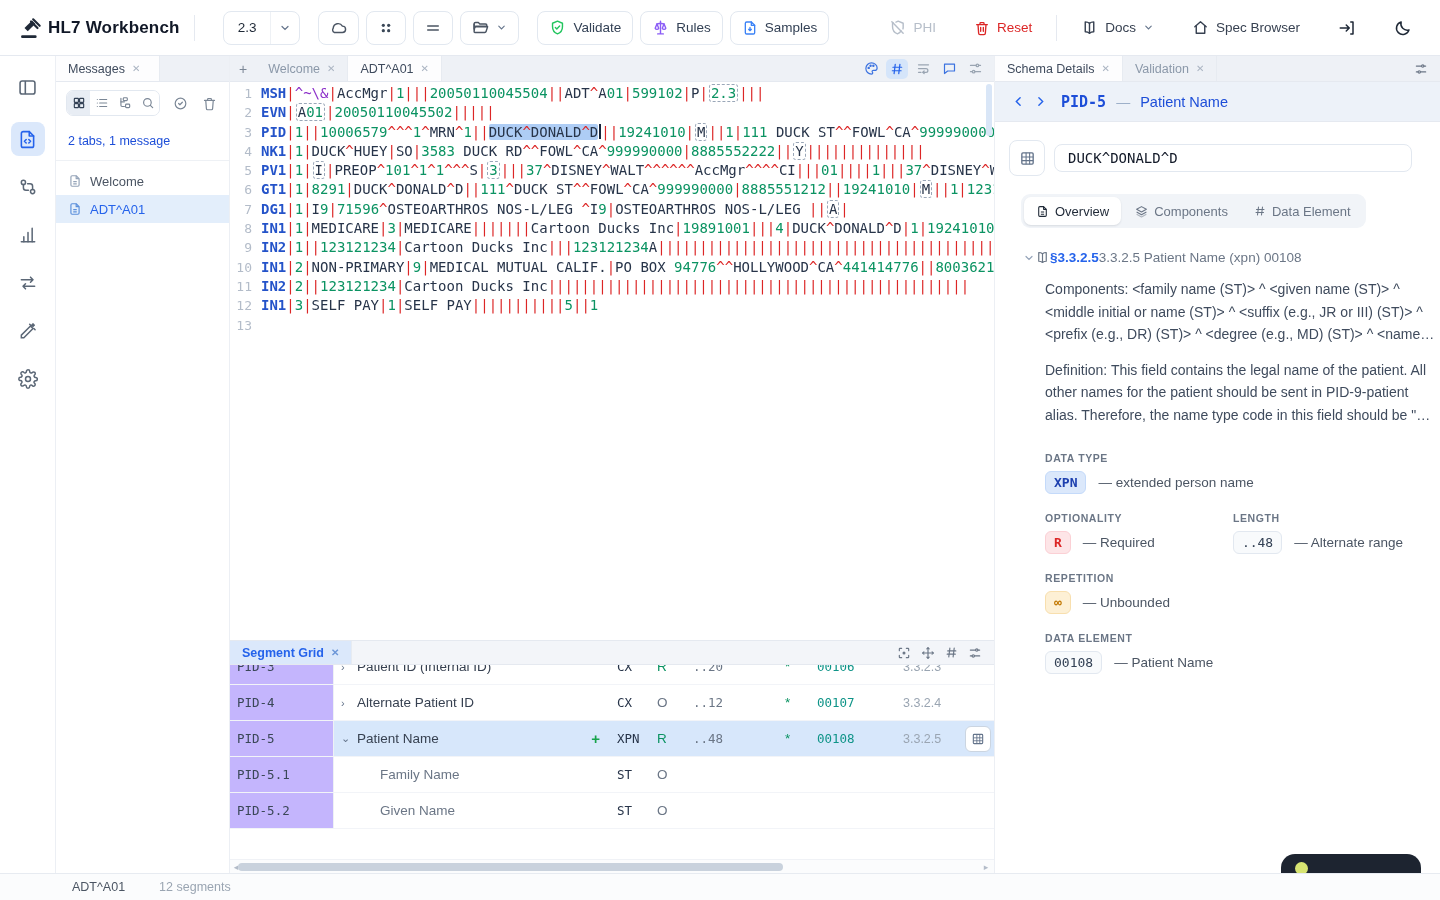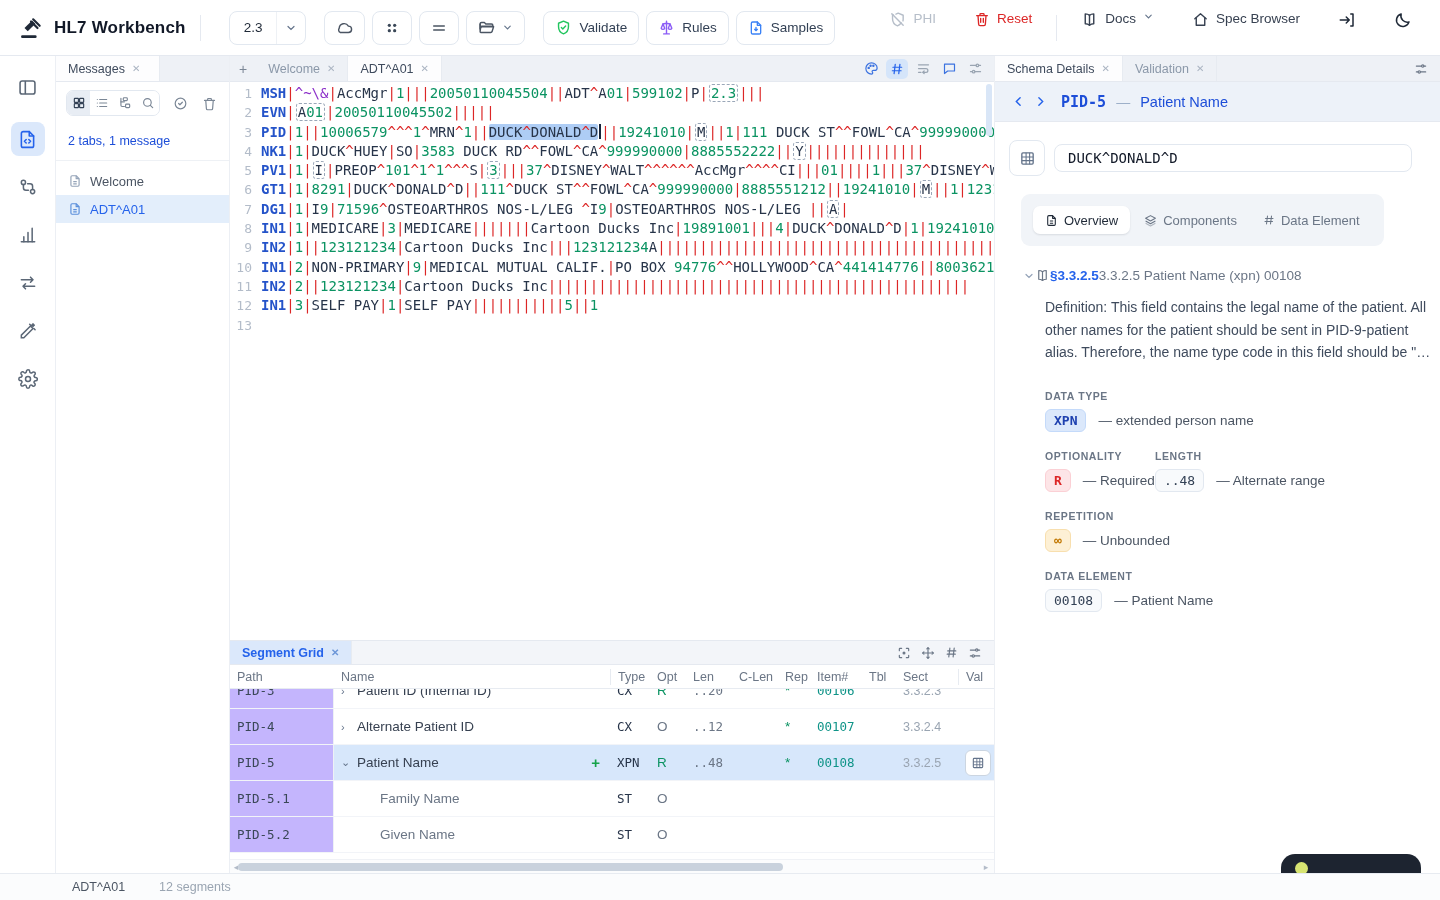--- a/index.html
+++ b/index.html
@@ -3,27 +3,27 @@
 <meta charset="utf-8">
 <style>
   * { margin:0; padding:0; box-sizing:border-box; }
   html,body { width:1440px; height:900px; overflow:hidden; background:#fff;
     font-family:"Liberation Sans", sans-serif; color:#1f2937; }
   svg { display:block; }
 
   
   .topbar { position:absolute; left:0; top:0; width:1440px; height:56px; background:#fff;
     border-bottom:1px solid #e5e9f0; display:flex; align-items:center; padding:0 18px; z-index:20; }
-  .brand { display:flex; align-items:center; gap:10px; }
+  .brand { display:flex; align-items:center; gap:4px; }
   .brand-title { font-size:17px; font-weight:bold; color:#111827; letter-spacing:.2px; }
   .tb-sep { width:1px; height:26px; background:#e5e9f0; margin:0 14px; }
   .tb-btn { display:flex; align-items:center; gap:7px; height:34px; padding:0 11px; border:1px solid #e2e8f0;
     border-radius:8px; background:#fff; font-size:13.5px; color:#334155; cursor:pointer; }
   .tb-btn + .tb-btn { margin-left:7px; }
-  .tb-ghost { display:flex; gap:7px; height:34px; padding:0 10px; border:none; background:transparent;
+  .tb-ghost { display:flex; align-items:center; gap:7px; height:34px; padding:0 10px; border:none; background:transparent;
     font-size:13.5px; color:#374151; cursor:pointer; border-radius:8px; }
   .ver-box { display:flex; align-items:stretch; border:1px solid #e2e8f0; border-radius:8px; height:34px; margin-left:14px; }
   .ver-val { display:flex; align-items:center; padding:0 14px; font-size:13.5px; color:#1f2937; }
   .ver-chev { display:flex; align-items:center; padding:0 8px; border-left:1px solid #eef1f5; color:#64748b; }
   .grp-gap { width:18px; }
   .right-zone { margin-left:auto; display:flex; align-items:center; }
   .phi { color:#b6bec9; }
   .reset { color:#dc2626; }
   .reset svg { color:#dc2626; }
 
@@ -122,38 +122,38 @@
   .rp-chev { width:22px; height:22px; display:flex; align-items:center; justify-content:center; color:#2563eb; cursor:pointer; }
   .rp-field { font-family:"DejaVu Sans Mono", monospace; font-size:15px; font-weight:bold; color:#1d4ed8; margin-left:10px; }
   .rp-dash { color:#9db0c9; margin:0 10px; font-size:14px; }
   .rp-fieldname { font-size:14.5px; color:#1d4ed8; }
   .rp-body { padding:18px 28px 0 14px; overflow:hidden; }
   .rp-valrow { display:flex; align-items:center; gap:9px; }
   .rp-gridbtn { width:36px; height:36px; border:1px solid #e2e8f0; border-radius:8px; background:#fff;
     display:flex; align-items:center; justify-content:center; color:#64748b; cursor:pointer; flex:none; }
   .rp-input { flex:1; height:28px; border:1px solid #e2e8f0; border-radius:8px; padding:0 13px;
     font-family:"DejaVu Sans Mono", monospace; font-size:14px; color:#111827; background:#fff; outline:none; }
-  .rp-pills { display:inline-flex; margin:18px 0 0 12px; background:#f1f4f8; border-radius:9px; padding:12px; gap:2px; }
+  .rp-pills { display:inline-flex; margin:18px 0 0 12px; background:#f1f4f8; border-radius:9px; padding:3px; gap:2px; }
   .pill { display:flex; align-items:center; gap:6px; height:28px; padding:0 12px; border-radius:7px; font-size:13px; color:#6b7686; cursor:pointer; }
   .pill.active { background:#fff; color:#1f2937; box-shadow:0 1px 2px rgba(30,41,59,.12); }
   .rp-ref { margin:22px 0 0 14px; }
   .rp-refhead { display:flex; align-items:center; font-size:13.5px; color:#6b7686; }
   .rp-reflink { color:#2563eb; font-weight:bold; cursor:pointer; }
   .rp-para { margin:13px 0 0 22px; width:392px; font-size:14px; line-height:22.5px; color:#3f4b5d; }
   .rp-attrs { margin:26px 0 0 36px; }
   .attr-label { font-size:10.5px; font-weight:bold; letter-spacing:.6px; color:#6b7686; margin-bottom:7px; }
   .attr-row { display:flex; align-items:center; gap:12px; margin-bottom:18px; }
   .badge { font-family:"DejaVu Sans Mono", monospace; font-size:13px; padding:3px 8px; border-radius:6px; border:1px solid transparent; }
   .b-blue { background:#dbe8fb; border-color:#c4dafa; color:#1e40af; font-weight:bold; }
   .b-red { background:#fde5e7; border-color:#fbd0d5; color:#dc2626; font-weight:bold; }
   .b-gray { background:#f8fafc; border-color:#e2e8f0; color:#334155; }
   .b-amber { background:#fdf0d5; border-color:#f8dfae; color:#c27803; font-weight:bold; }
   .attr-desc { font-size:13.5px; color:#4b5563; }
   .attr-cols { display:flex; }
-  .attr-col2 { }
+  .attr-col2 { margin-left:78px; }
 
   
   .statusbar { position:absolute; left:0; top:873px; width:1440px; height:27px; background:#fbfcfd; border-top:1px solid #e7ebf1;
     display:flex; align-items:center; padding-left:72px; gap:34px; font-size:12.5px; color:#4b5563; z-index:10; }
   .status-segs { color:#9aa5b2; }
   .toast { position:absolute; right:19px; top:854px; width:140px; height:28px; background:#1d2430;
     border-radius:14px 14px 9px 9px; z-index:5; display:flex; align-items:center; padding-left:14px; }
   .toast-dot { width:13px; height:13px; border-radius:50%; background:#d7e472; }
 </style>
 </head>
@@ -529,33 +529,20 @@
           </span>
         <span>
             <svg width="14" height="14" viewBox="0 0 24 24" fill="none" stroke="currentColor" stroke-width="2" stroke-linecap="round">
               <path d="M4 7h9M17 7h3M4 17h3M11 17h9"></path>
               <circle cx="15" cy="7" r="2"></circle>
               <circle cx="9" cy="17" r="2"></circle>
             </svg>
           </span>
       </div>
     </div>
-    <div class="sg-head">
-        <div>Path</div>
-        <div>Name</div>
-        <div class="bl">Type</div>
-        <div>Opt</div>
-        <div>Len</div>
-        <div>C-Len</div>
-        <div>Rep</div>
-        <div>Item#</div>
-        <div>Tbl</div>
-        <div>Sect</div>
-        <div class="bl">Val</div>
-      </div>
     <div class="sg-rows">
 
       <div class="sg-rowwrap">
           <div class="sg-row">
             <div class="sg-path">PID-3</div>
             <div class="sg-cell sg-name">
               <span class="sg-arrow">›</span>
               <span>Patient ID (Internal ID)</span>
             </div>
             <div class="sg-cell sg-type">CX</div>
@@ -738,20 +725,21 @@
           </span>
         <span>
             <svg width="15" height="15" viewBox="0 0 24 24" fill="none" stroke="#6b7686" stroke-width="1.9" stroke-linejoin="round">
               <path d="M12 6c-1.5-1.3-3.5-2-6-2v14c2.5 0 4.5.7 6 2 1.5-1.3 3.5-2 6-2V4c-2.5 0-4.5.7-6 2z"></path>
               <path d="M12 6v14"></path>
             </svg>
           </span>
         <span class="rp-reflink">§3.3.2.5</span>
         <span>3.3.2.5 Patient Name (xpn) 00108</span>
       </div>
+      <p class="rp-para">Components: &lt;family name (ST)&gt; ^ &lt;given name (ST)&gt; ^ &lt;middle initial or name (ST)&gt; ^ &lt;suffix (e.g., JR or III) (ST)&gt; ^ &lt;prefix (e.g., DR) (ST)&gt; ^ &lt;degree (e.g., MD) (ST)&gt; ^ &lt;name…</p>
       <p class="rp-para">Definition: This field contains the legal name of the patient. All other names for the patient should be sent in PID-9-patient alias. Therefore, the name type code in this field should be "…</p>
     </div>
 
     <div class="rp-attrs">
       <div>
         <div class="attr-label">DATA TYPE</div>
         <div class="attr-row">
           <span class="badge b-blue">XPN</span>
           <span class="attr-desc">— extended person name</span>
         </div>

